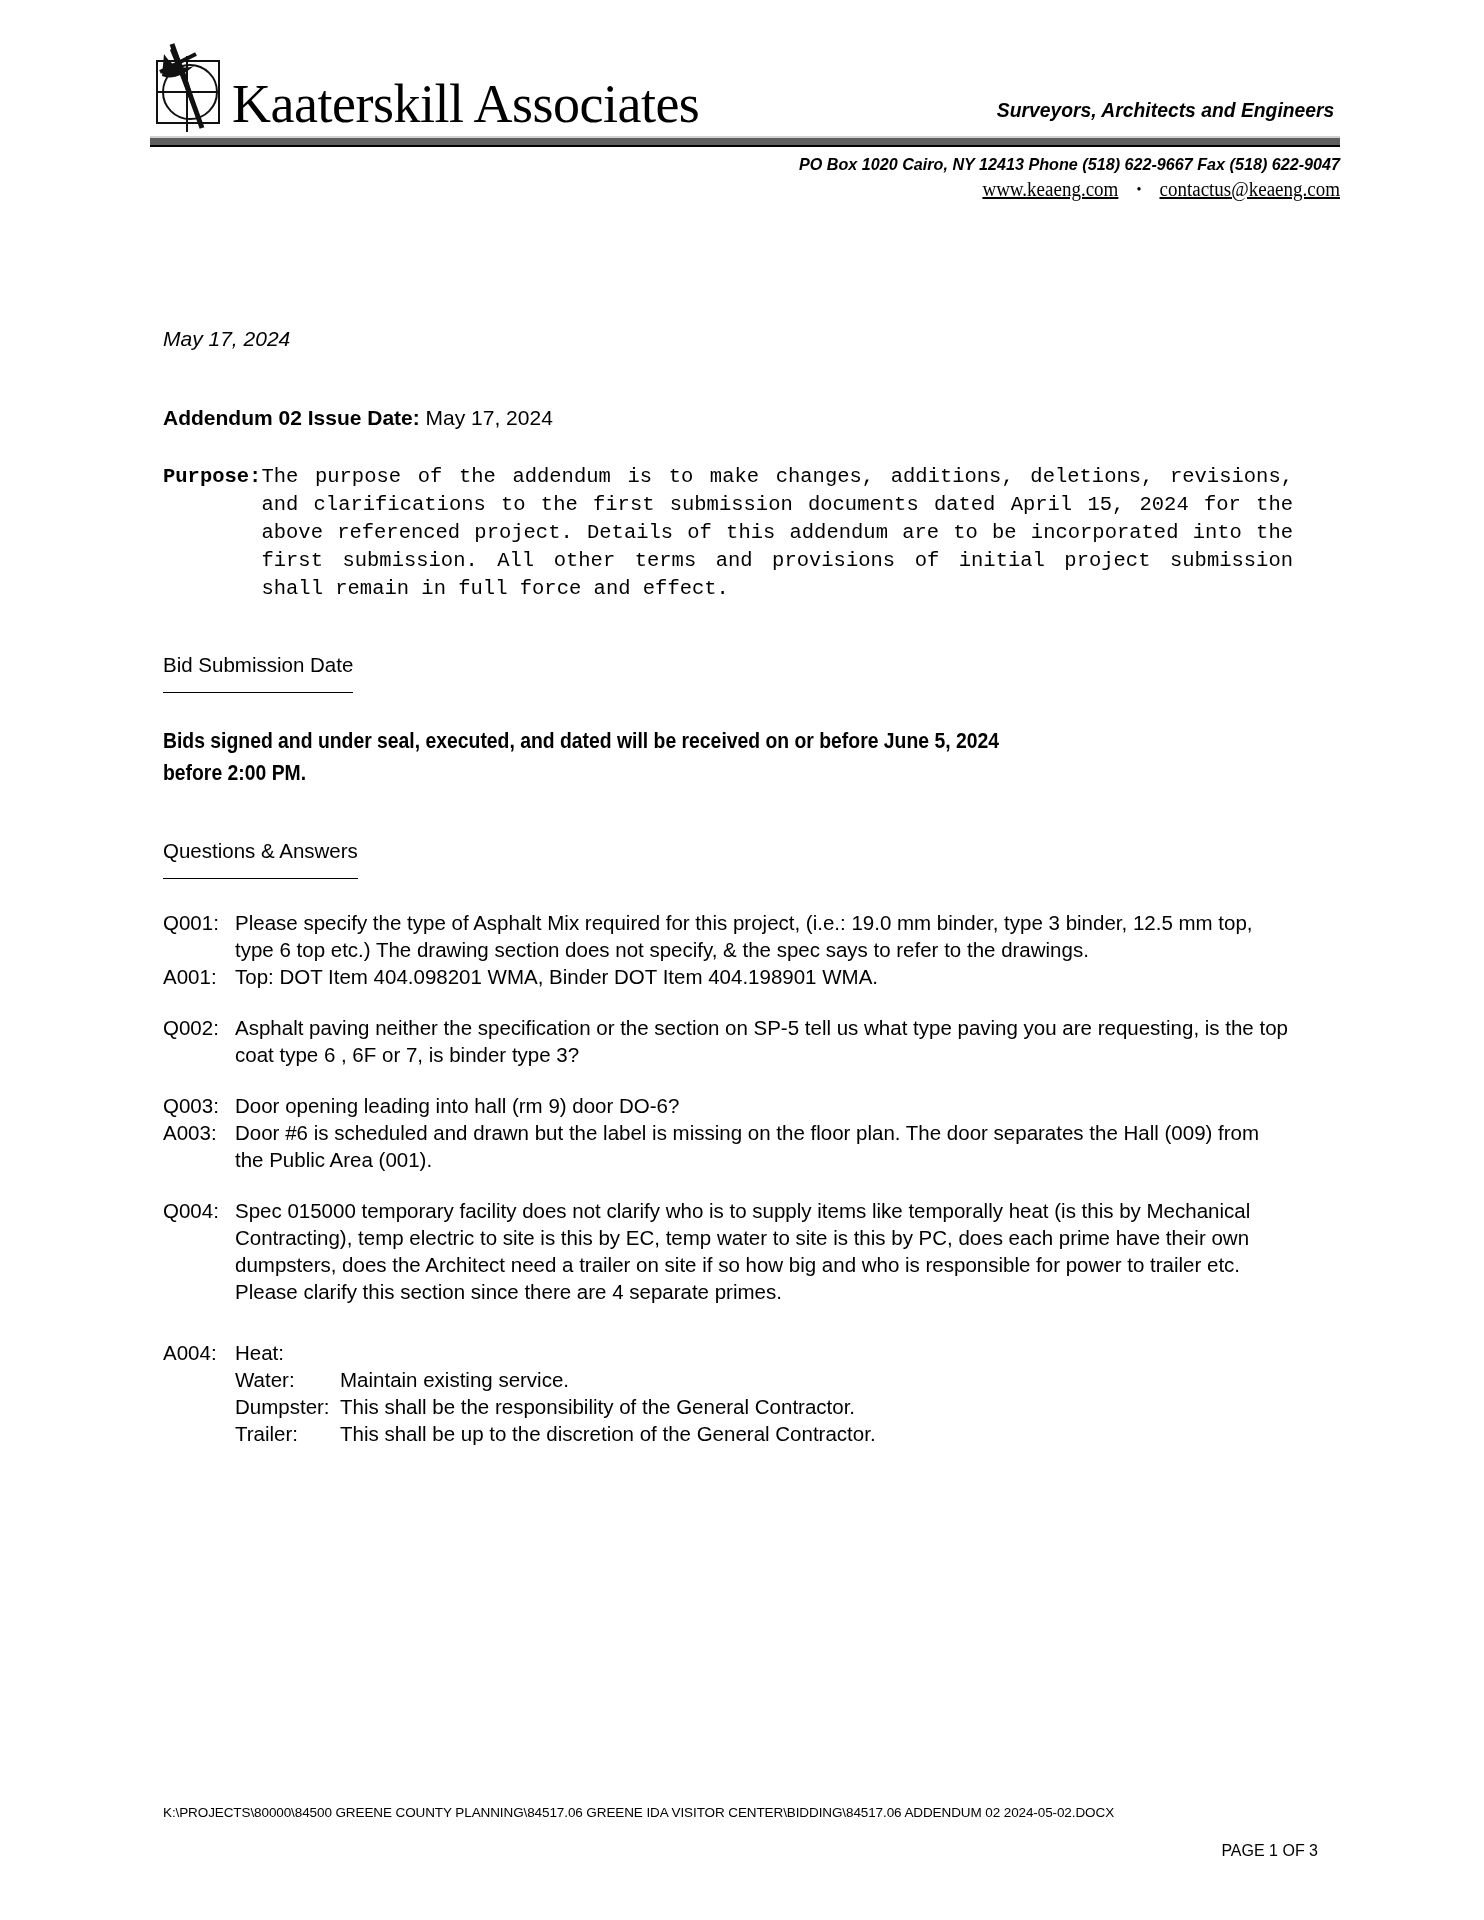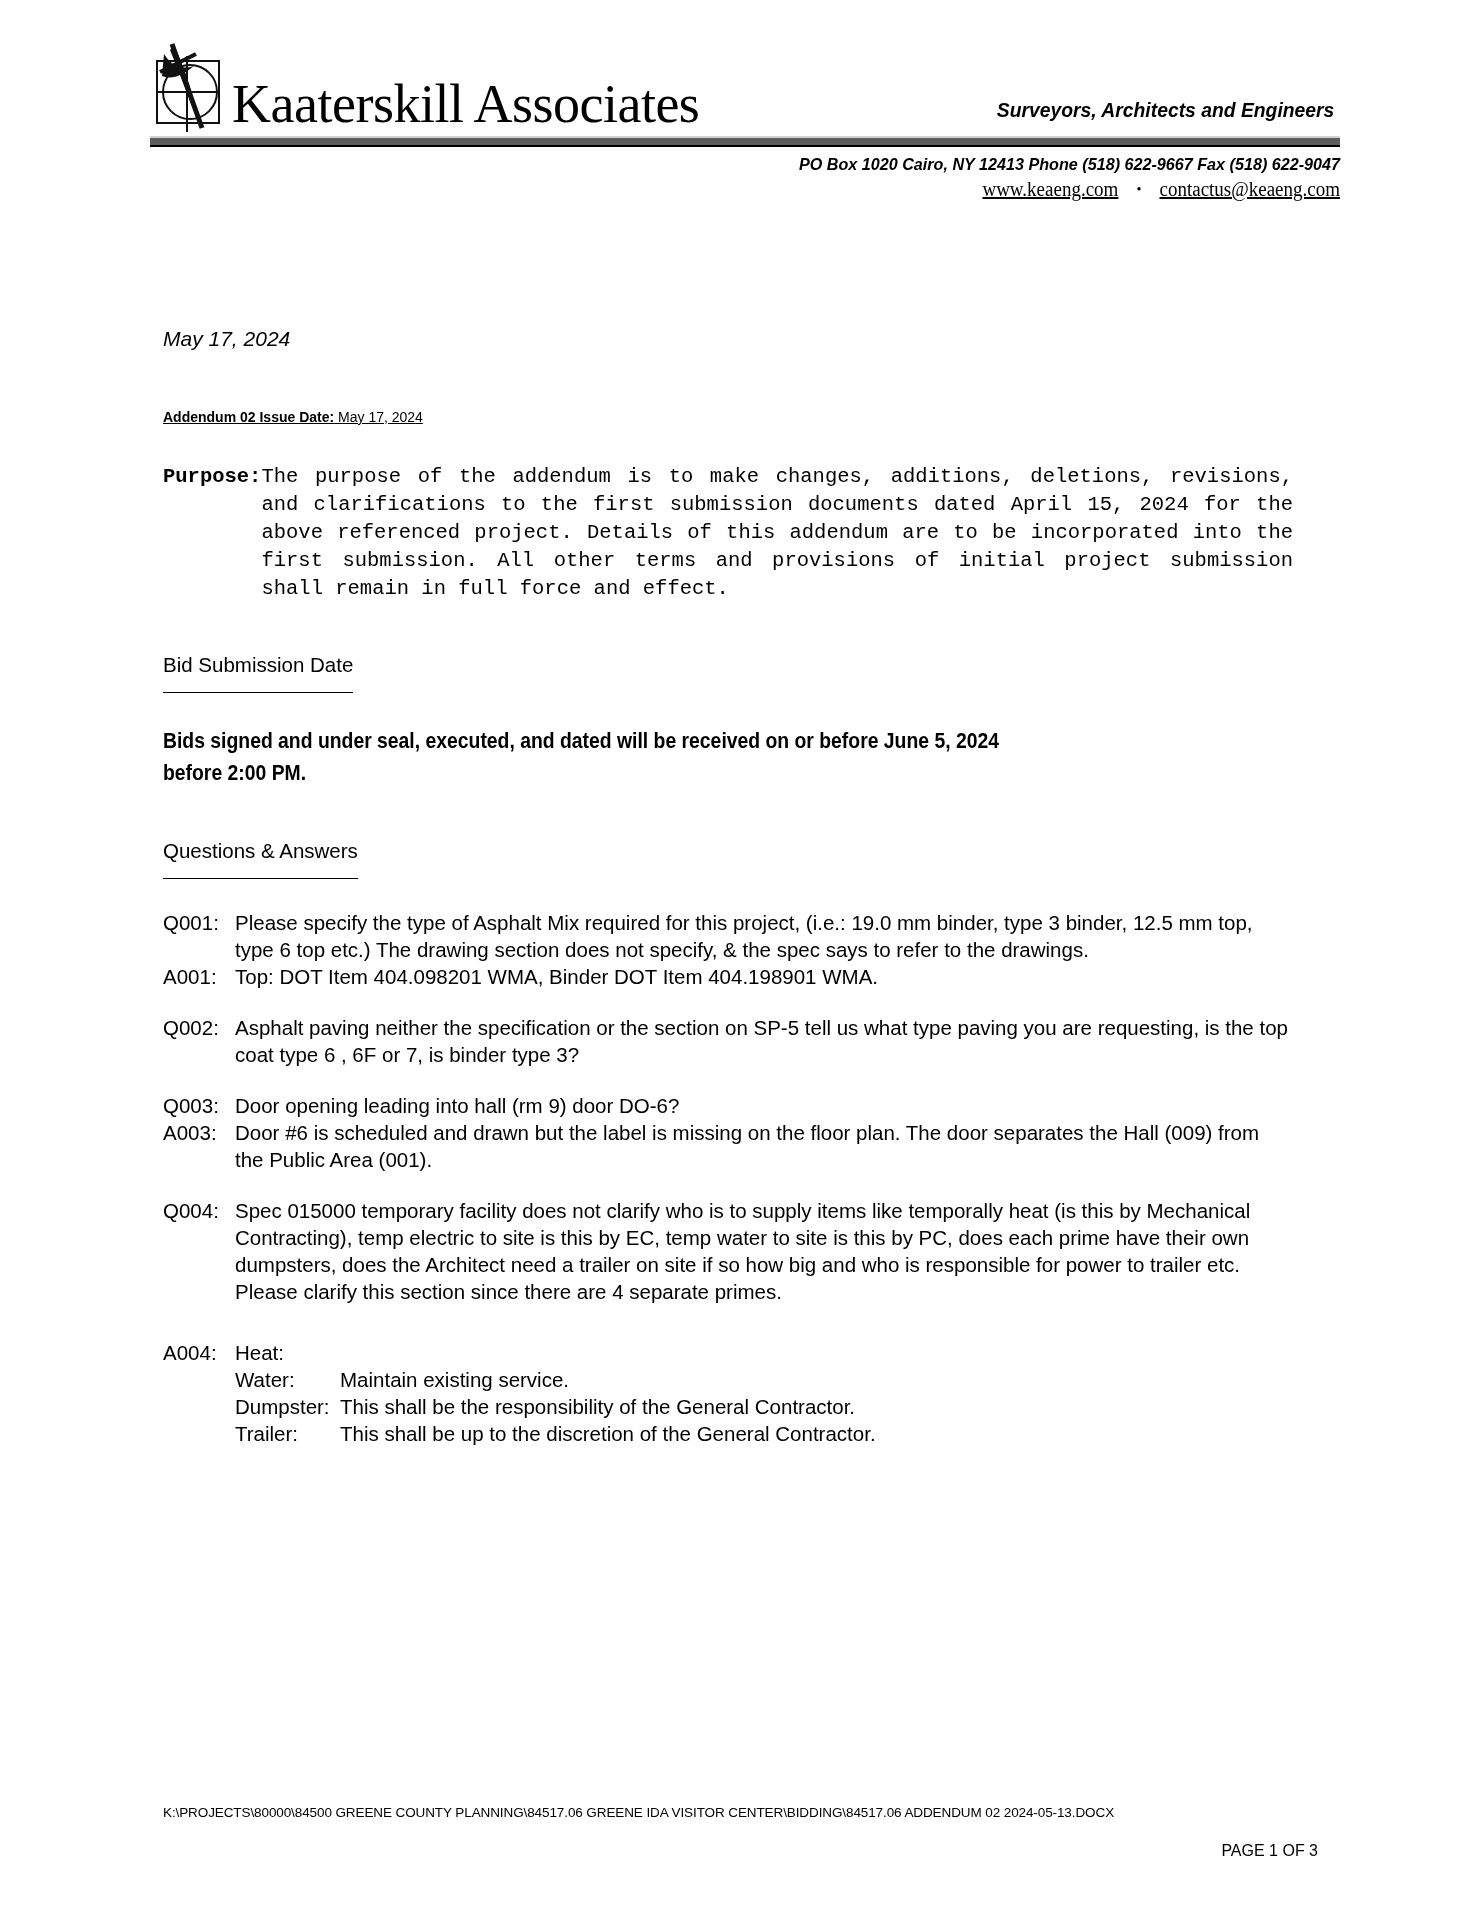--- a/index.html
+++ b/index.html
@@ -146,22 +146,21 @@
   }
   .for-word {
     font-weight: bold;
     font-size: 21px;
     margin-top: 38px;
   }
   .proj-line { font-size: 21px; line-height: 29px; }
 
   .issue-date {
     margin-top: 52px;
-    font-size: 14px;
-    text-decoration: underline;
+    font-size: 21px;
   }
   .issue-date b { font-weight: bold; }
 
   .purpose {
     margin-top: 32px;
     display: flex;
     font-size: 20.5px;
     font-family: Liberation Mono, monospace;
   }
   .purpose .lbl { font-weight: bold; flex: 0 0 96px; }
@@ -336,17 +335,17 @@
             <div class="term">Trailer:</div>
             <div class="desc">This shall be up to the discretion of the General Contractor.</div>
           </div>
         </div>
 
       </div>
     </div>
   </div>
 
   <div class="footer">
-    <div class="footer-path">K:\PROJECTS\80000\84500 GREENE COUNTY PLANNING\84517.06 GREENE IDA VISITOR CENTER\BIDDING\84517.06 ADDENDUM 02 2024-05-13.DOCX</div>
+    <div class="footer-path">K:\PROJECTS\80000\84500 GREENE COUNTY PLANNING\84517.06 GREENE IDA VISITOR CENTER\BIDDING\84517.06 ADDENDUM 02 2024-05-02.DOCX</div>
     <div class="footer-page">PAGE 1 OF 3</div>
   </div>
 
 </div>
 
 </body></html>

